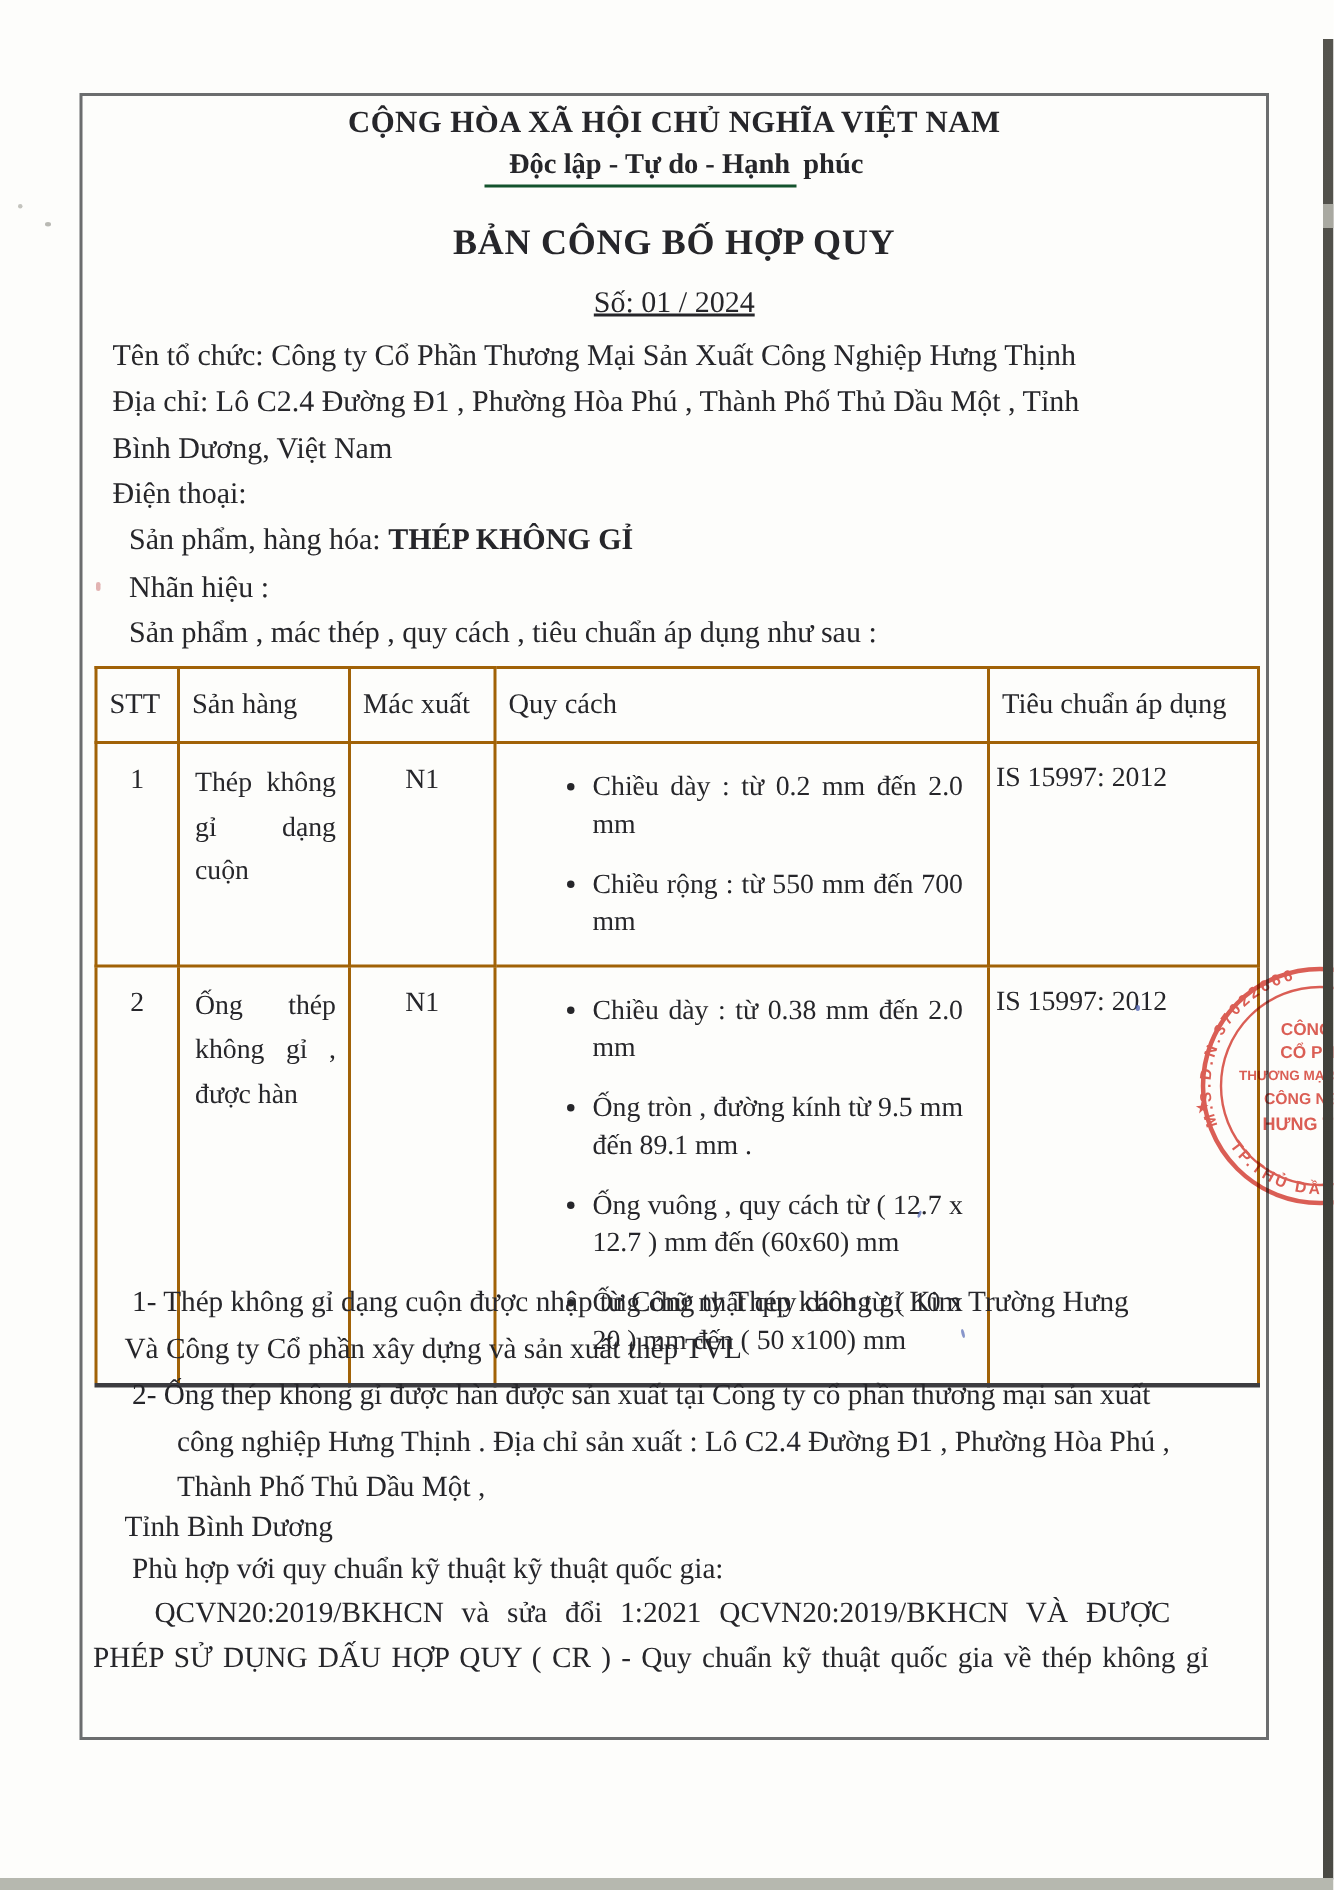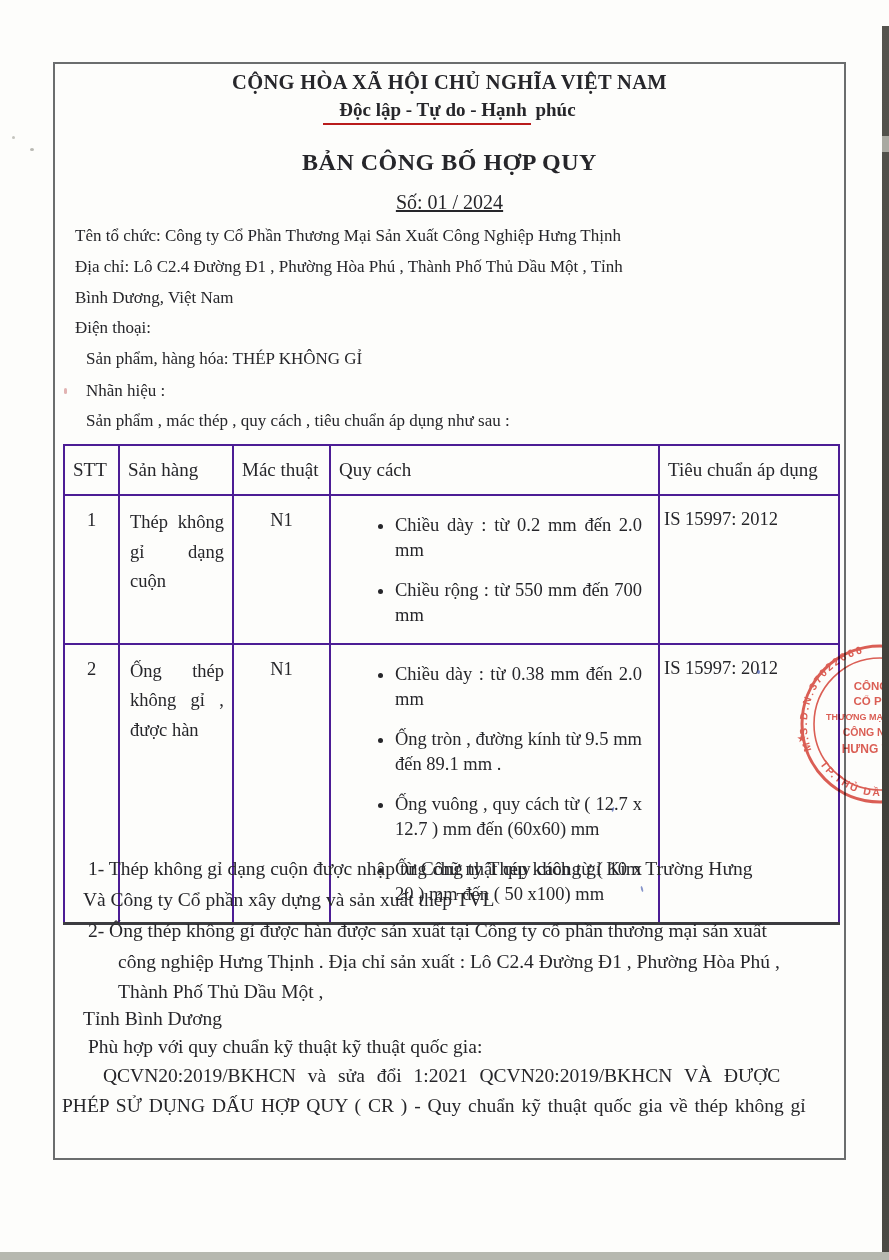--- a/index.html
+++ b/index.html
@@ -11,41 +11,41 @@
   }
   
   .page-border{
     position:absolute;left:53px;top:62px;width:789px;height:1094px;
     border:2px solid #6b6d6e;background:transparent;
   }
   
   .center-line{position:absolute;left:53px;width:793px;text-align:center;}
   .nat-title{top:71px;font-size:20.5px;font-weight:bold;letter-spacing:.3px;font-family:Liberation Serif, serif;}
   .motto{top:99px;font-size:19px;font-weight:bold;}
-  .motto .u{border-bottom:2px solid #b91c1c;padding:0 4px 3px 16px;}
+  .motto .u{border-bottom:2px solid #14532d;padding:0 4px 3px 16px;}
   .doc-title{top:149px;font-size:24px;font-weight:bold;letter-spacing:.5px;}
   .doc-number{top:191px;font-size:20px;text-decoration:underline;}
   
-  .info-line{position:absolute;font-size:17px;white-space:nowrap;}
+  .info-line{position:absolute;font-size:20px;white-space:nowrap;}
   .l-org{left:75px;top:226px;}
   .l-addr1{left:75px;top:257px;}
   .l-addr2{left:75px;top:288px;}
   .l-phone{left:75px;top:318px;}
   .l-product{left:86px;top:349px;}
   .l-brand{left:86px;top:381px;}
   .l-intro{left:86px;top:411px;}
-  .bold{font-weight:normal;}
+  .bold{font-weight:bold;}
   
   table.spec{
     position:absolute;left:63px;top:444px;width:775px;
     border-collapse:collapse;table-layout:fixed;
     font-size:18.5px;
   }
   table.spec th,table.spec td{
-    border:2px solid #4c1d95;
+    border:2px solid #a16207;
   }
   table.spec{border-bottom:3px solid #3c3c40;}
   table.spec th{
     font-weight:normal;font-size:19px;height:40px;
     padding:4px 8px;text-align:left;vertical-align:middle;
   }
   th.c-stt{text-align:center;padding:4px 2px;}
   tr.row-1{height:101px;}
   tr.row-2{height:225px;}
   td.stt{text-align:center;vertical-align:top;padding-top:14px;}
@@ -99,21 +99,21 @@
     <col style="width:55px">
       <col style="width:114px">
       <col style="width:97px">
     <col style="width:329px">
       <col style="width:180px">
   </colgroup>
   <tbody>
       <tr>
     <th class="c-stt">STT</th>
     <th>Sản hàng</th>
-    <th>Mác thuật</th>
+    <th>Mác xuất</th>
     <th>Quy cách</th>
     <th>Tiêu chuẩn áp dụng</th>
   </tr>
   <tr class="row-1">
     <td class="stt">1</td>
     <td class="prod">Thép không gỉ dạng cuộn</td>
     <td class="grade">N1</td>
     <td class="specs">
       <ul class="spec-list">
         <li>Chiều dày : từ 0.2 mm đến 2.0 mm</li>

